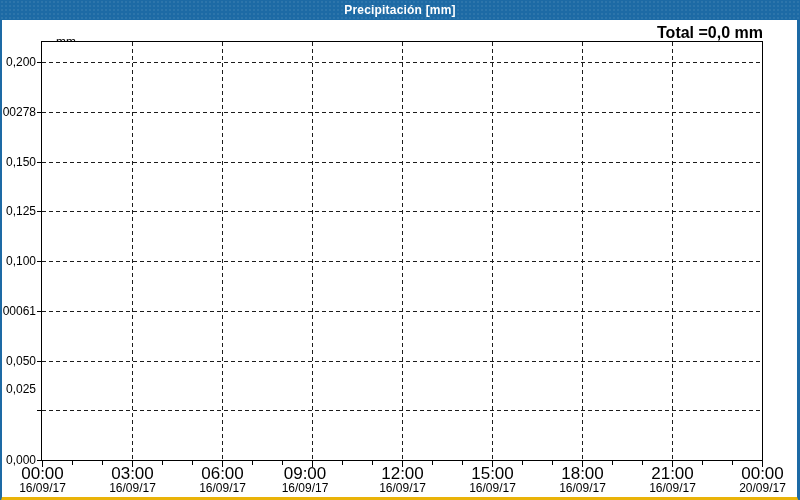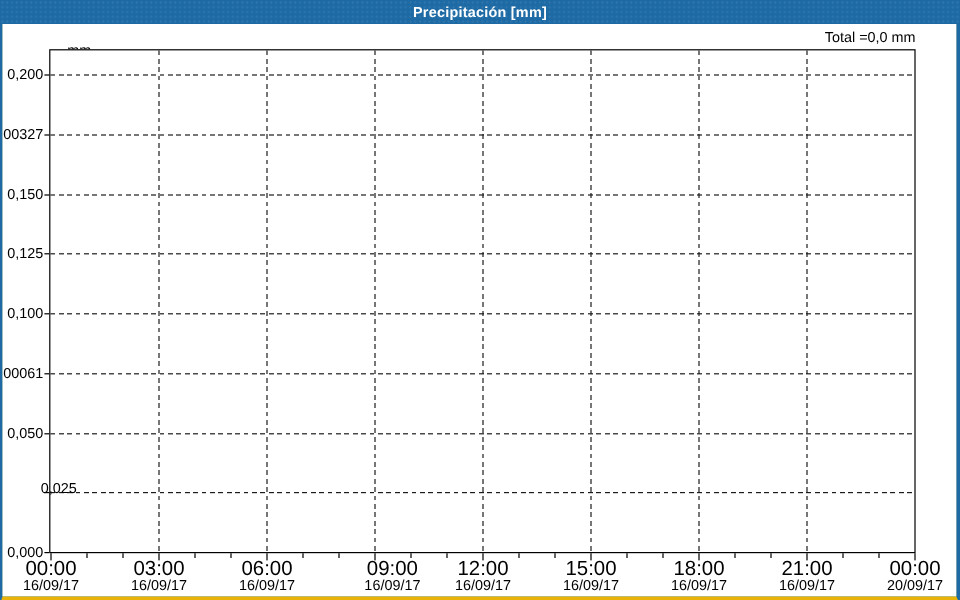--- a/index.html
+++ b/index.html
@@ -25,21 +25,21 @@
     display:flex; align-items:center; justify-content:center;
   }
   .titlebar span {
     color:#ffffff; font-weight:bold; font-size:12px; letter-spacing:0.2px;
   }
   .chart-area {
     position:absolute; left:0; top:20px; width:795px; height:477px;
     background:#ffffff; color:#000000; font-size:12px;
   }
   .total-label {
-    position:absolute; top:4px; right:34px; font-size:12px; color:#000000;
+    position:absolute; top:4px; right:34px; font-size:16px; color:#000000;font-weight:bold;
   }
   .plot {
     position:absolute; left:39px; top:21px; width:720px; height:418px;
     border:1px solid #000000; background:#ffffff;
   }
   .hgrid {
     position:absolute; left:0; width:720px; height:1px;
     background:repeating-linear-gradient(90deg, #1c1c1c 0 4px, transparent 4px 7px);
   }
   .vgrid {
@@ -90,33 +90,33 @@
         <div class="vgrid" style="left: 270px;"></div>
         <div class="vgrid" style="left: 360px;"></div>
         <div class="vgrid" style="left: 450px;"></div>
         <div class="vgrid" style="left: 540px;"></div>
         <div class="vgrid" style="left: 630px;"></div>
       </div>
     <div id="decorations">
         <div class="ytick" style="left: 35px; top: 440px;"></div>
         <div class="ylabel" style="top: 433px;">0,000</div>
         <div class="ytick" style="left: 35px; top: 390.25px;"></div>
-        <div class="ylabel" style="top: 380px; padding-left: 28px;">0,025</div>
+        <div class="ylabel" style="top: 362px;">0,025</div>
         <div class="ytick" style="left: 35px; top: 340.5px;"></div>
         <div class="ylabel" style="top: 333.5px;">0,050</div>
         <div class="ytick" style="left: 35px; top: 290.75px;"></div>
         <div class="ylabel" style="top: 283.75px;">00061</div>
         <div class="ytick" style="left: 35px; top: 241px;"></div>
         <div class="ylabel" style="top: 234px;">0,100</div>
         <div class="ytick" style="left: 35px; top: 191.25px;"></div>
         <div class="ylabel" style="top: 184.25px;">0,125</div>
         <div class="ytick" style="left: 35px; top: 141.5px;"></div>
         <div class="ylabel" style="top: 134.5px;">0,150</div>
         <div class="ytick" style="left: 35px; top: 91.75px;"></div>
-        <div class="ylabel" style="top: 84.75px;">00327</div>
+        <div class="ylabel" style="top: 84.75px;">00278</div>
         <div class="ytick" style="left: 35px; top: 42px;"></div>
         <div class="ylabel" style="top: 35px;">0,200</div>
         <div class="xtick" style="left: 40px; height: 6px;"></div>
         <div class="xtick" style="left: 70px; height: 4px;"></div>
         <div class="xtick" style="left: 100px; height: 4px;"></div>
         <div class="xtick" style="left: 130px; height: 6px;"></div>
         <div class="xtick" style="left: 160px; height: 4px;"></div>
         <div class="xtick" style="left: 190px; height: 4px;"></div>
         <div class="xtick" style="left: 220px; height: 6px;"></div>
         <div class="xtick" style="left: 250px; height: 4px;"></div>
@@ -142,21 +142,21 @@
           <div class="xlabel-date">16/09/17</div>
         </div>
         <div class="xlabel-group" style="left: 95.5px; top: 447px;">
           <div class="xlabel-time">03:00</div>
           <div class="xlabel-date">16/09/17</div>
         </div>
         <div class="xlabel-group" style="left: 185.5px; top: 447px;">
           <div class="xlabel-time">06:00</div>
           <div class="xlabel-date">16/09/17</div>
         </div>
-        <div class="xlabel-group" style="left: 290px; top: 447px;">
+        <div class="xlabel-group" style="left: 268px; top: 447px;">
           <div class="xlabel-time">09:00</div>
           <div class="xlabel-date">16/09/17</div>
         </div>
         <div class="xlabel-group" style="left: 365.5px; top: 447px;">
           <div class="xlabel-time">12:00</div>
           <div class="xlabel-date">16/09/17</div>
         </div>
         <div class="xlabel-group" style="left: 455.5px; top: 447px;">
           <div class="xlabel-time">15:00</div>
           <div class="xlabel-date">16/09/17</div>

